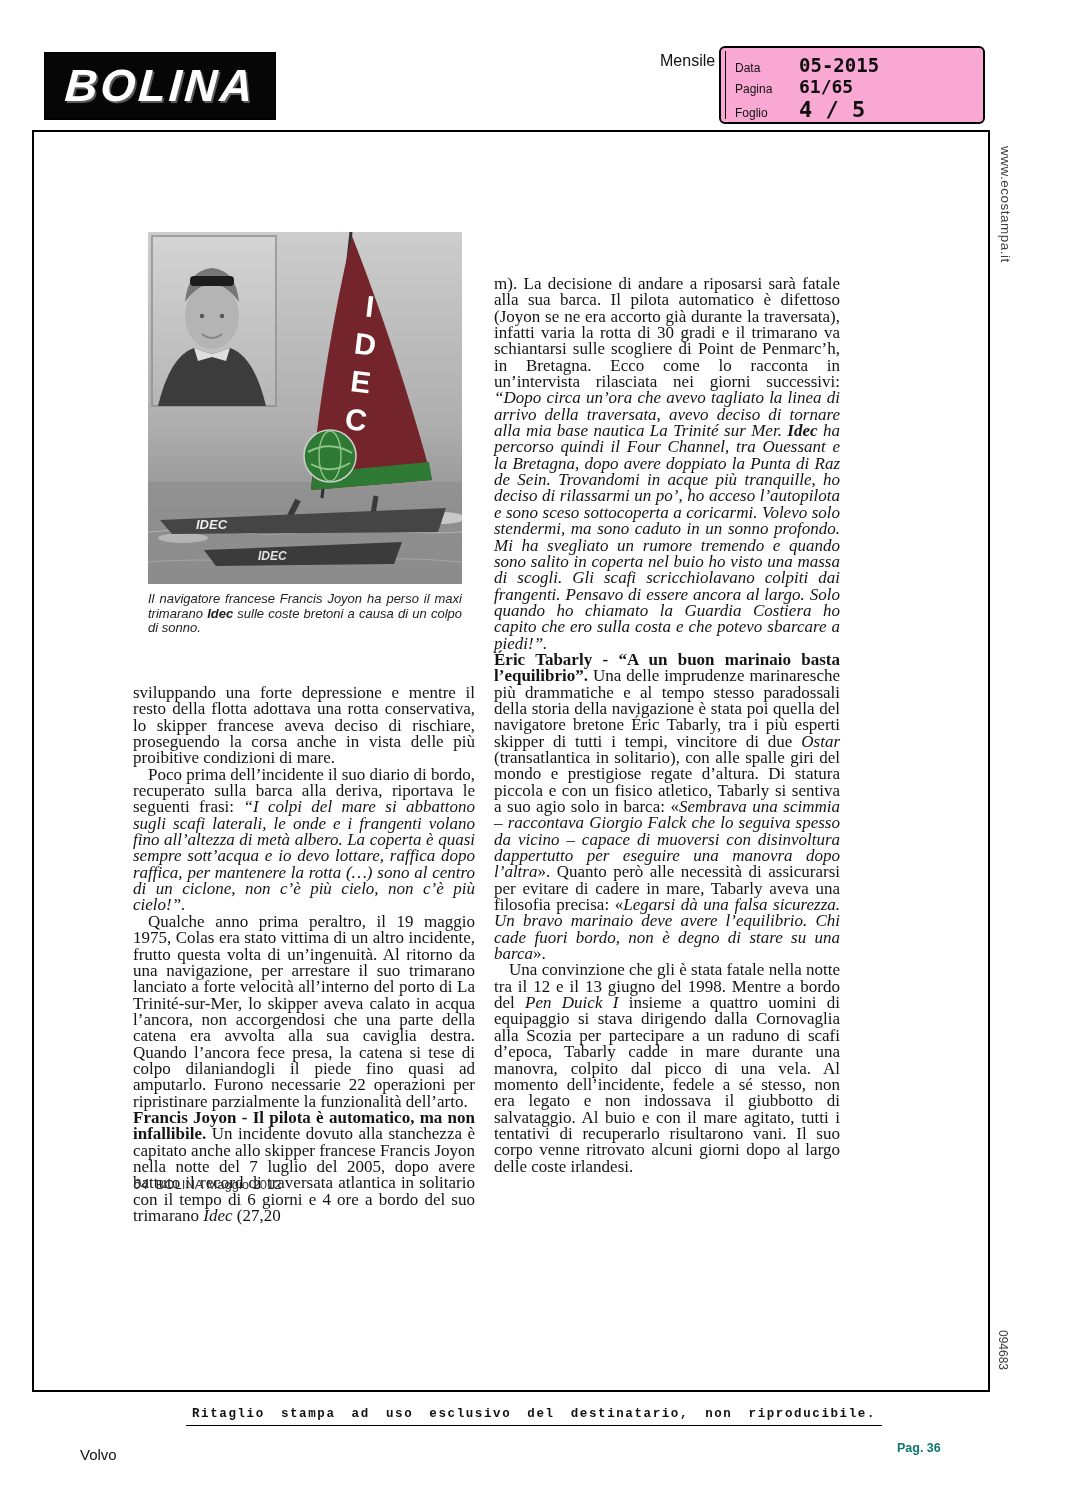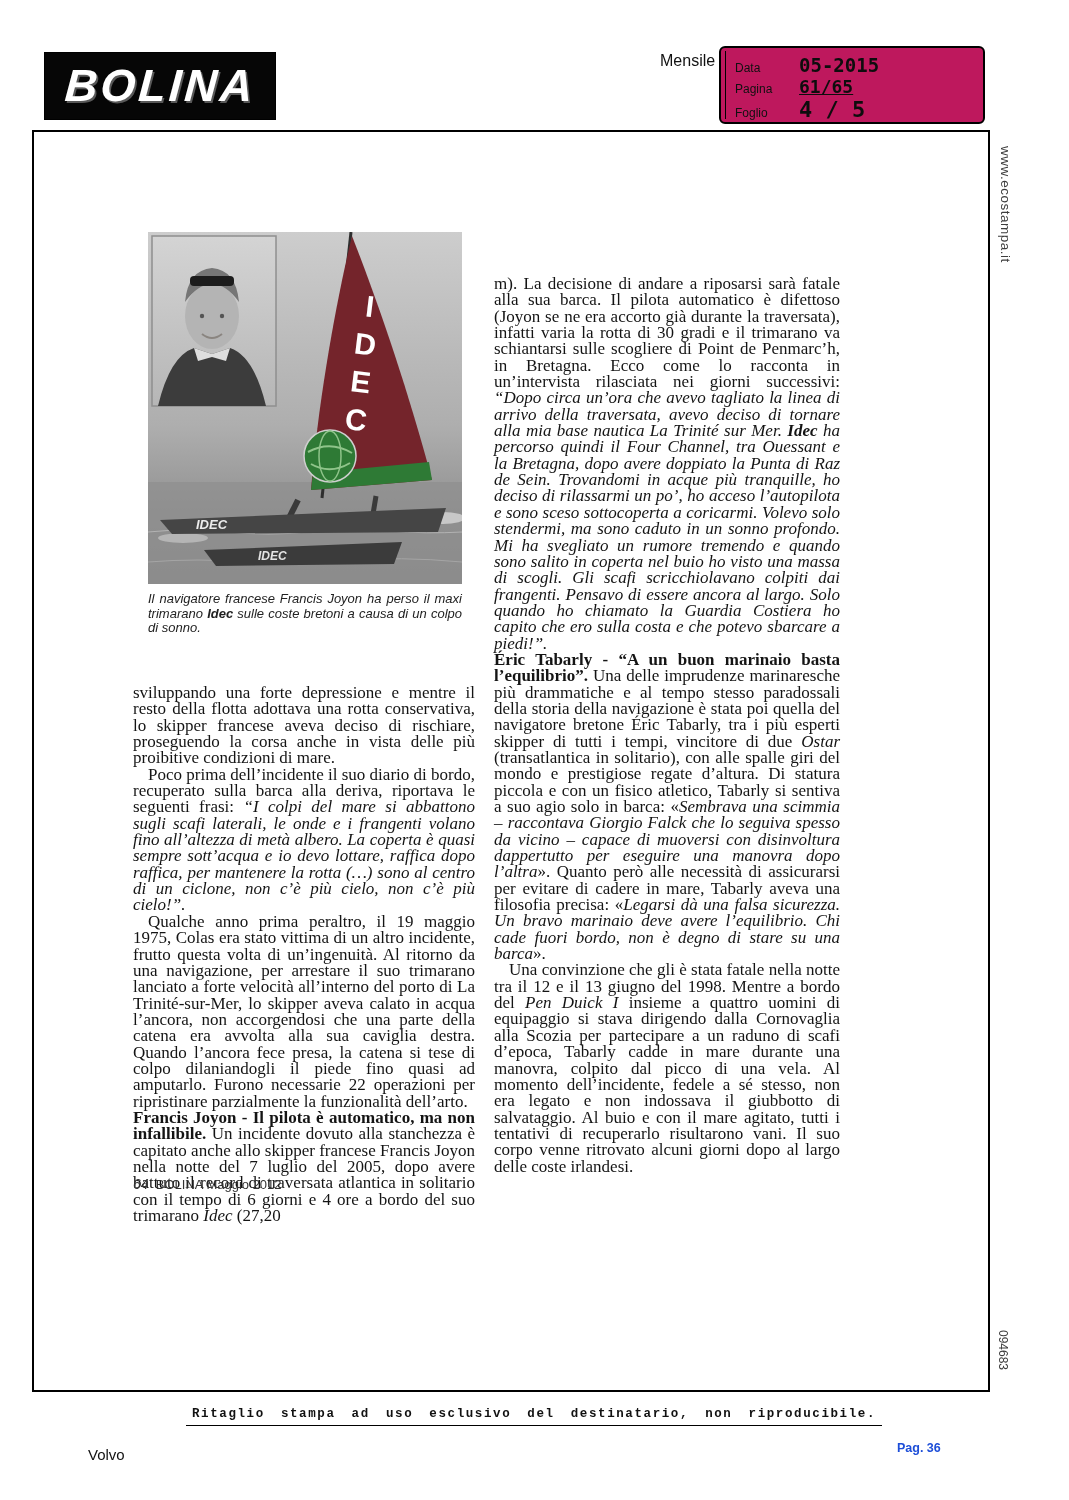--- a/index.html
+++ b/index.html
@@ -21,32 +21,32 @@
     text-shadow:2px 2px 0 #585858;transform:skewX(-4deg);
   }
   .periodicity{
     position:absolute;left:660px;top:52px;
     font-family:"Liberation Sans",sans-serif;font-size:16px;color:#111;
   }
   .info-box{
     position:absolute;left:719px;top:46px;width:266px;height:78px;
     border:2px solid #000;border-radius:6px;box-sizing:border-box;
     padding:6px 10px 6px 14px;display:flex;flex-direction:column;justify-content:space-between;
-    background:#be185d;
+    background:#f9a8d4;
   }
   .info-box::before{
     content:"";position:absolute;left:4px;top:3px;bottom:3px;width:1px;background:#000;
   }
   .info-row{display:flex;align-items:baseline;}
   .info-label{
     font-family:"Liberation Sans",sans-serif;font-size:12px;width:64px;color:#111;flex:0 0 auto;
   }
   .info-value{font-family:"DejaVu Sans Mono",monospace;font-weight:700;color:#0d0d0d;}
   .info-row:nth-child(1) .info-value{font-size:19px;}
-  .info-row:nth-child(2) .info-value{font-size:18px;text-decoration:underline;}
+  .info-row:nth-child(2) .info-value{font-size:18px;}
   .info-row:nth-child(3) .info-value{font-size:22px;}
 
   
   .v-text{
     position:absolute;transform:rotate(90deg);transform-origin:0 0;
     font-family:"Liberation Sans",sans-serif;color:#3d3d3d;white-space:nowrap;
   }
   .v-website{left:1013px;top:146px;font-size:13.5px;letter-spacing:.5px;}
   .v-code{left:1010px;top:1330px;font-size:12px;}
 
@@ -90,22 +90,22 @@
   }
   .page-footer .i{font-size:14px;}
 
   
   .disclaimer-wrap{position:absolute;left:0;top:1403px;width:1068px;text-align:center;}
   .disclaimer{
     display:inline-block;font-family:"Liberation Mono",monospace;font-size:12.5px;
     font-weight:700;letter-spacing:1.6px;word-spacing:7px;color:#111;
     border-bottom:1.5px solid #000;padding:0 6px 4px;
   }
-  .brand{position:absolute;left:80px;top:1446px;font-family:"Liberation Sans",sans-serif;font-size:15px;color:#111;margin-left:8px;}
-  .page-ref{position:absolute;left:897px;top:1441px;font-family:"Liberation Sans",sans-serif;font-size:12.5px;font-weight:700;color:#1d4ed8;}
+  .brand{position:absolute;left:80px;top:1446px;font-family:"Liberation Sans",sans-serif;font-size:15px;color:#111;}
+  .page-ref{position:absolute;left:897px;top:1441px;font-family:"Liberation Sans",sans-serif;font-size:12.5px;font-weight:700;color:#0f766e;}
 </style>
 </head>
 <body>
 
 <div class="page">
 
   <div class="logo">
     <span class="logo-text">BOLINA</span>
   </div>
   <div class="periodicity">Mensile</div>

